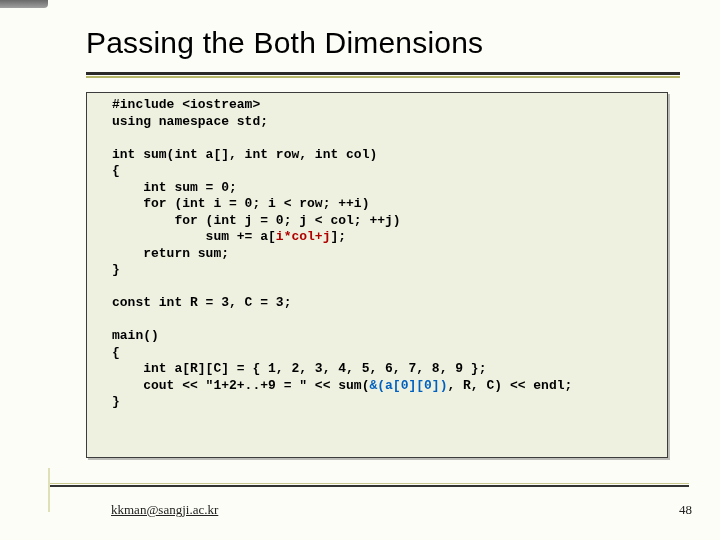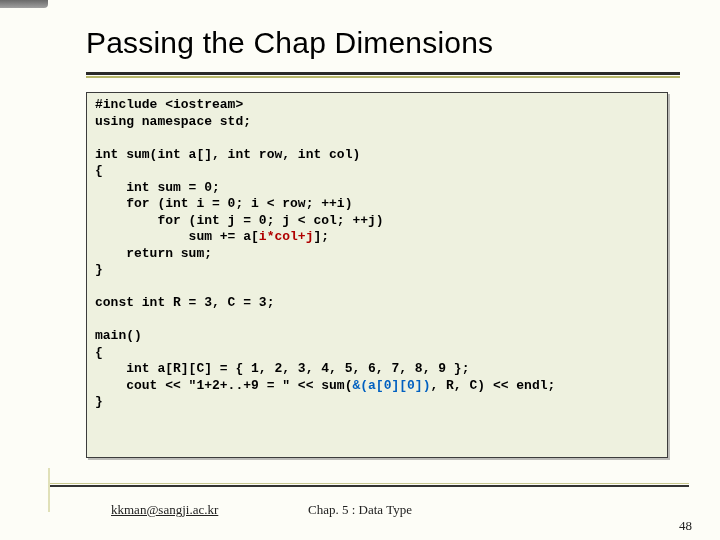--- a/index.html
+++ b/index.html
@@ -47,21 +47,21 @@
   .code-box {
     position: absolute;
     left: 86px;
     top: 92px;
     width: 582px;
     height: 366px;
     background: #eef1df;
     border: 1px solid #3c3c3c;
     box-shadow: 2px 2px 0 rgba(0,0,0,0.25);
     box-sizing: border-box;
-    padding: 4px 8px 4px 8px;
+    padding: 4px 8px 4px 25px;
   }
   .code-box pre {
     margin: 0;
     font-family: "Courier New", Courier, monospace;
     font-size: 13px;
     line-height: 16.5px;
     font-weight: bold;
     color: #000;
     white-space: pre;
   }
@@ -90,21 +90,21 @@
     right: 0;
     bottom: 22px;
     text-align: center;
     font-family: Georgia, "Times New Roman", serif;
     font-size: 13px;
     color: #222;
   }
   .footer-right {
     position: absolute;
     right: 28px;
-    bottom: 6px;
+    bottom: 22px;
     font-family: Georgia, "Times New Roman", serif;
     font-size: 13px;
     color: #222;
   }
   .top-tab {
     position: absolute;
     left: 0;
     top: 0;
     width: 48px;
     height: 8px;
@@ -121,21 +121,21 @@
   }
 </style>
 </head>
 <body>
 
 <div class="slide">
 
   <div class="top-tab"></div>
 
   <div class="title-block">
-    <div class="title-text">Passing the Chap Dimensions</div>
+    <div class="title-text">Passing the Both Dimensions</div>
   </div>
   <div class="title-underline-dark"></div>
   <div class="title-underline-light"></div>
 
   <div class="code-box">
 <pre><span>#include &lt;iostream&gt;</span>
 <span>using namespace std;</span>
 <span></span>
 <span>int sum(int a[], int row, int col)</span>
 <span>{</span>
@@ -154,16 +154,15 @@
 <span>    cout &lt;&lt; "1+2+..+9 = " &lt;&lt; sum(</span><span class="hl-b">&amp;(a[0][0])</span><span>, R, C) &lt;&lt; endl;</span>
 <span>}</span></pre>
   </div>
 
   <div class="sep sep1"></div>
   <div class="sep sep2"></div>
 
   <div class="left-stripe"></div>
 
   <div class="footer-left">kkman@sangji.ac.kr</div>
-  <div class="footer-center">Chap. 5 : Data Type</div>
   <div class="footer-right">48</div>
 
 </div>
 
 </body></html>

